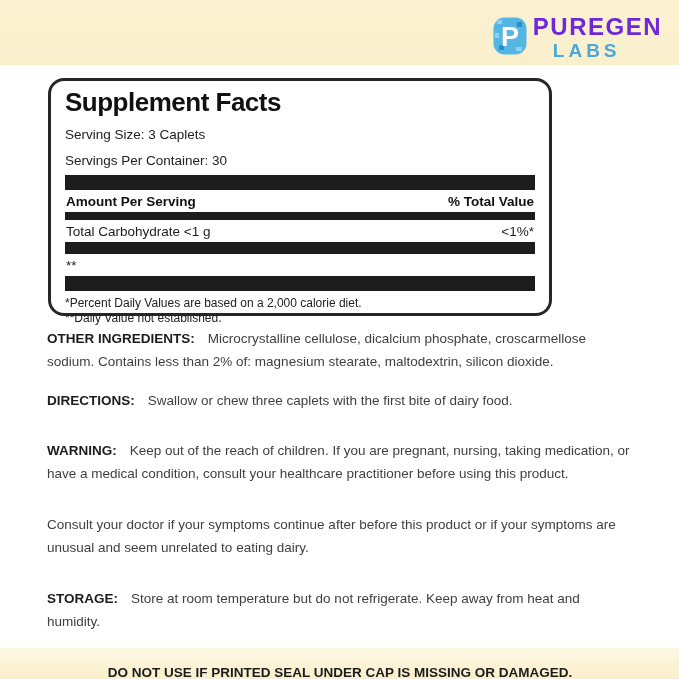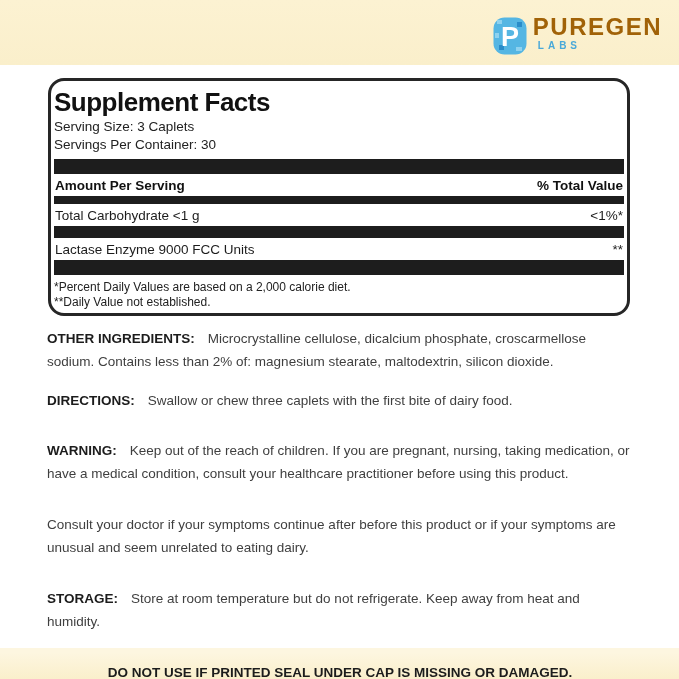--- a/index.html
+++ b/index.html
@@ -17,43 +17,43 @@
 
   
   .logo {
     position: absolute; top: 15px; right: 17px;
     display: flex; align-items: flex-start; gap: 4px;
   }
   .logo-icon { width: 36px; height: 38px; margin-top: 2px; }
   .logo-text { display: flex; flex-direction: column; line-height: 1; }
   .logo-brand {
     font-size: 24px; font-weight: 700; letter-spacing: 1.5px;
-    color: #a16207;
+    color: #6d28d9;
   }
   .logo-sub {
-    font-size: 10px; font-weight: 700; letter-spacing: 4px;
-    color: #4aa9d8; margin-top: 2px; margin-left: 5px;
+    font-size: 19px; font-weight: 700; letter-spacing: 4px;
+    color: #4aa9d8; margin-top: 2px; margin-left: 20px;
   }
 
   
   .panel {
     position: absolute; left: 48px; top: 78px;
-    width: 582px; height: 238px;
+    width: 504px; height: 238px;
     border: 3px solid #262626; border-radius: 16px;
     background: #ffffff;
-    padding: 0 3px;
+    padding: 0 14px;
     box-sizing: border-box;
   }
   .panel-title {
     margin-top: 6px;
     font-size: 26px; font-weight: 700; letter-spacing: -0.5px;
     color: #111;
   }
   .serving-line {
-    font-size: 13.5px; line-height: 18px; color: #222;
+    font-size: 13.5px; line-height: 18px; color: #222; margin-top: 8px;
   }
   .bar { background: #1d1d1d; }
   .bar-thick  { height: 15px; }
   .bar-mid    { height: 8px; }
   .bar-thin2  { height: 12px; }
   .bar-mt { margin-top: 5px; }
   .facts-row {
     display: flex; justify-content: space-between; align-items: center;
     padding: 3.5px 1px; font-size: 13.5px; color: #1c1c1c;
   }
@@ -112,21 +112,20 @@
   <div class="bar bar-mid"></div>
 
   <div class="facts-row">
     <span>Total Carbohydrate &lt;1 g</span>
     <span>&lt;1%*</span>
   </div>
 
   <div class="bar bar-thin2"></div>
 
   <div class="facts-row">
-    <span>Lactase Enzyme 9000 FCC Units</span>
     <span>**</span>
   </div>
 
   <div class="bar bar-thick"></div>
 
   <div class="footnotes">
     <div>*Percent Daily Values are based on a 2,000 calorie diet.</div>
     <div>**Daily Value not established.</div>
   </div>
 </div>

